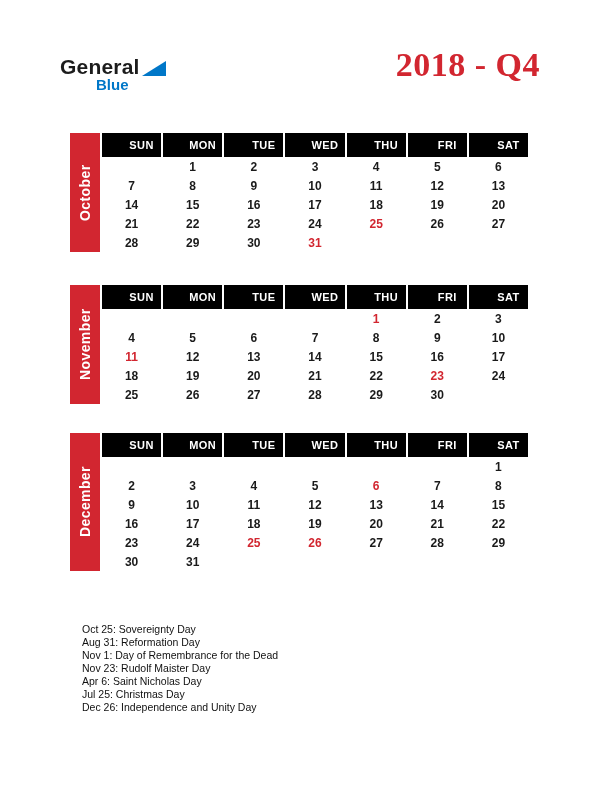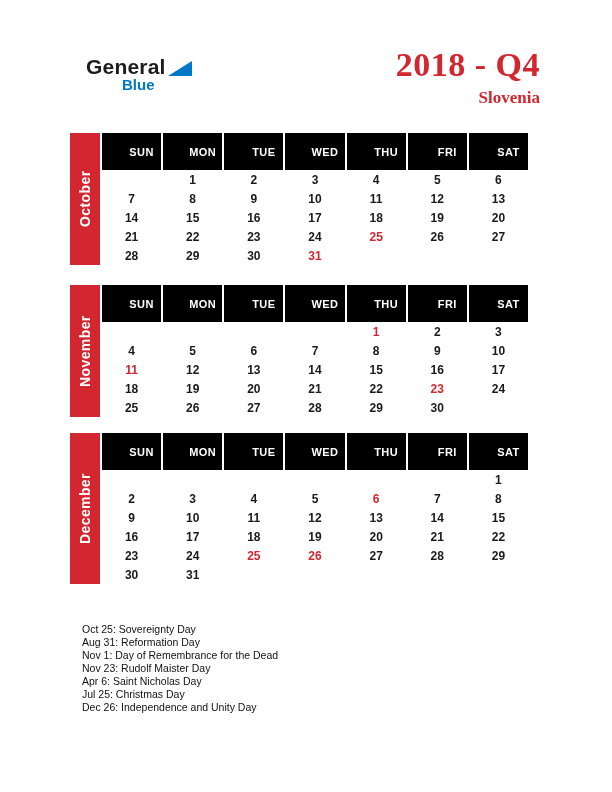--- a/index.html
+++ b/index.html
@@ -7,37 +7,37 @@
     --red:#D22630;
     --ink:#1a1a1a;
     --header-black:#000000;
   }
   *{box-sizing:border-box;margin:0;padding:0;}
   html,body{background:#ffffff;}
   body{font-family:"Liberation Sans", sans-serif;}
   .page{position:relative;width:612px;height:792px;background:#fff;overflow:hidden;}
 
   
-  .logo{position:absolute;left:86px;top:55px;}
+  .logo{position:absolute;left:60px;top:55px;}
   .logo-row{display:flex;align-items:flex-end;}
   .logo-general{font-size:21px;font-weight:600;color:#1c1c1c;letter-spacing:0.2px;}
   .logo-triangle{width:0;height:0;border-left:24px solid transparent;border-bottom:15px solid var(--blue);margin-left:2px;margin-bottom:3px;}
   .logo-blue{font-size:15px;font-weight:700;color:var(--blue);margin-left:36px;margin-top:-3px;}
 
   
   .title-block{position:absolute;right:72px;top:46px;text-align:right;font-family:Liberation Serif, serif;}
   .title{font-size:34px;font-weight:700;color:var(--red);letter-spacing:0.5px;}
   .subtitle{font-size:17px;font-weight:700;color:var(--red);margin-top:4px;}
 
   
   .month{position:absolute;left:70px;width:460px;display:flex;align-items:stretch;}
   .month-label{width:30px;background:var(--red);color:#ffffff;display:flex;align-items:center;justify-content:center;
     writing-mode:vertical-rl;transform:rotate(180deg);font-size:14px;font-weight:700;letter-spacing:0.4px;}
   table.cal{width:430px;table-layout:fixed;border-collapse:separate;border-spacing:2px 0;}
-  table.cal th{background:var(--header-black);color:#ffffff;font-size:11px;font-weight:700;height:37px;text-align:center;vertical-align:middle;letter-spacing:0.4px;padding-left:20px;}
+  table.cal th{background:var(--header-black);color:#ffffff;font-size:11px;font-weight:700;height:24px;text-align:center;vertical-align:middle;letter-spacing:0.4px;padding-left:20px;}
   table.cal td{height:19px;text-align:center;vertical-align:middle;font-size:12px;font-weight:700;color:var(--ink);}
   table.cal td.holiday{color:var(--red);}
   .month-october{top:133px;}
   .month-november{top:285px;}
   .month-december{top:433px;}
 
   
   .notes{position:absolute;left:82px;top:623px;}
   .note-line{font-size:10.5px;line-height:13px;color:#111111;}
 </style>
@@ -49,21 +49,20 @@
   <div class="logo">
     <div class="logo-row">
       <span class="logo-general">General</span>
       <span class="logo-triangle"></span>
     </div>
     <div class="logo-blue">Blue</div>
   </div>
 
   <div class="title-block">
     <div class="title">2018 - Q4</div>
-    <div class="subtitle">Slovenia</div>
   </div>
 
   <div class="month month-october">
     <div class="month-label">October</div>
     <table class="cal">
         <thead>
           <tr>
             <th>SUN</th>
             <th>MON</th>
             <th>TUE</th>

